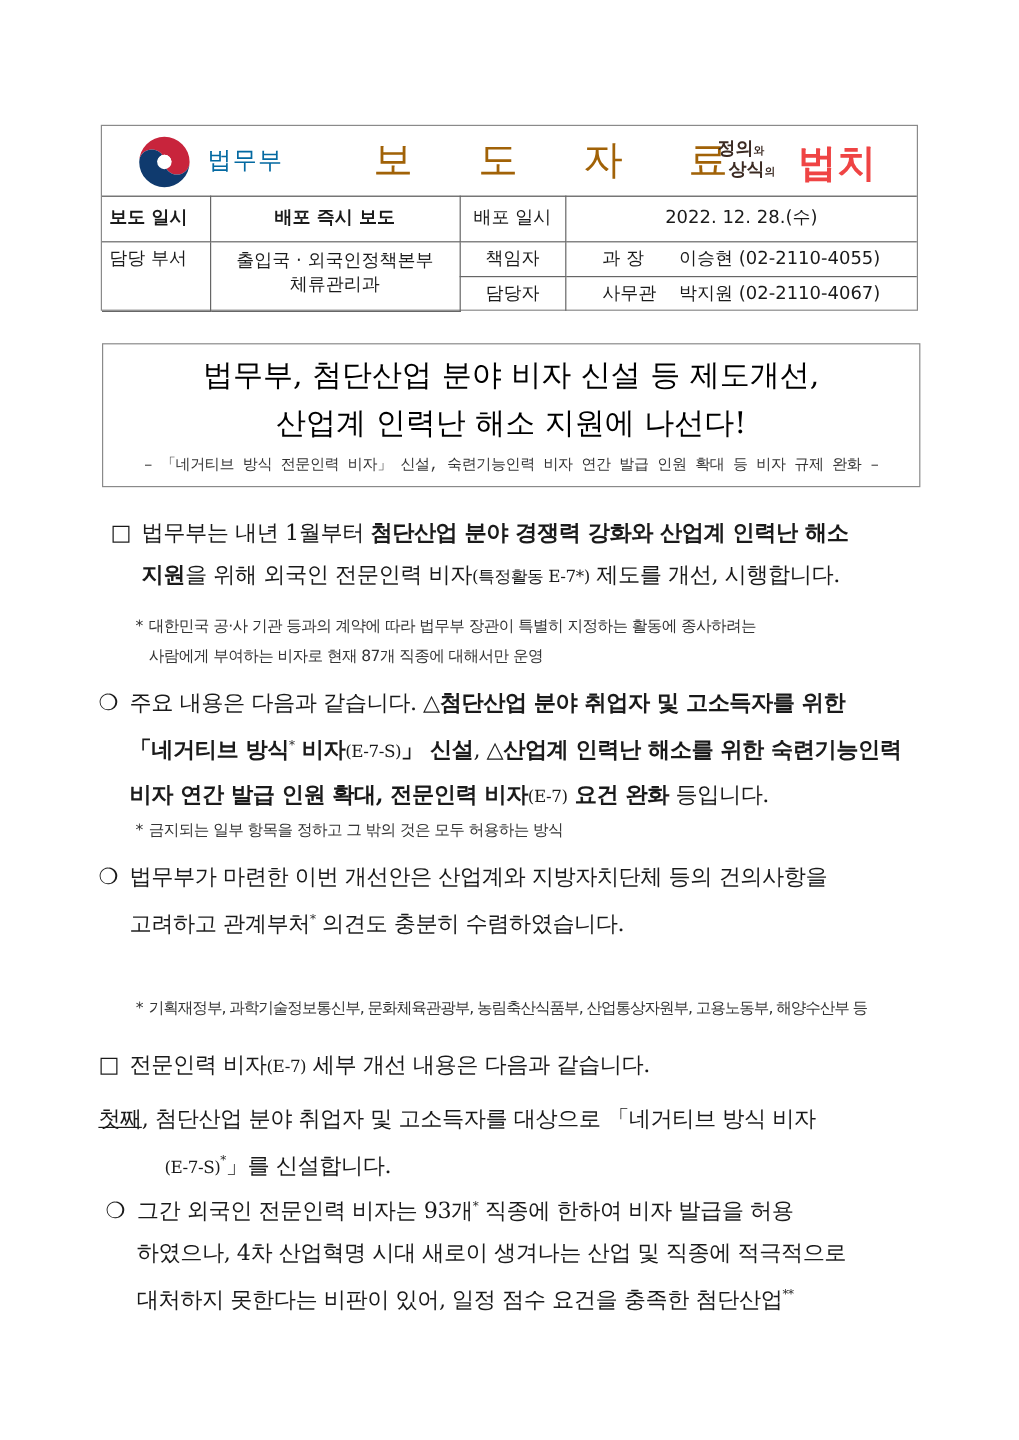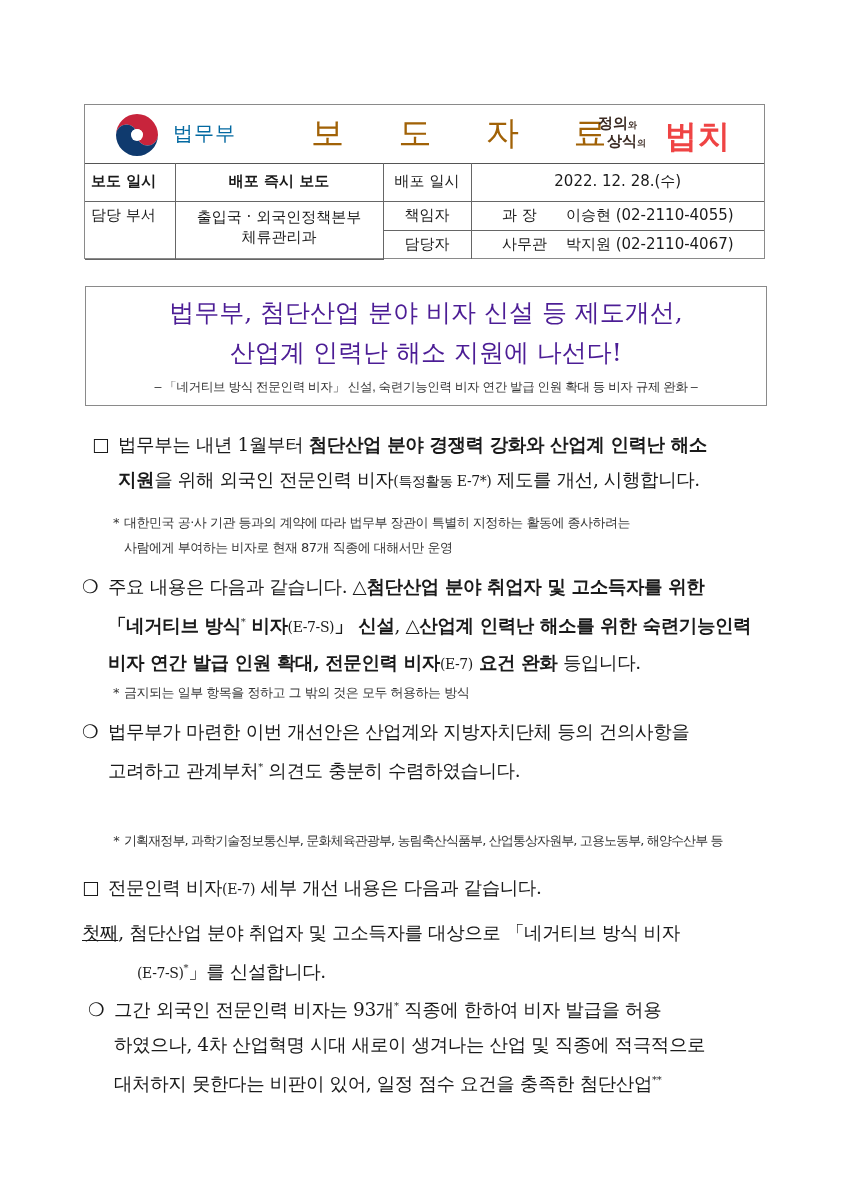--- a/index.html
+++ b/index.html
@@ -29,23 +29,23 @@
   table.info tr:first-child td { border-top: none; }
   table.info td:first-child { border-left: none; }
   table.info td:last-child { border-right: none; }
   table.info tr:last-child td { border-bottom: none; }
   .dept { line-height: 20px; }
   .rank { display: inline-block; width: 64px; text-align: left; }
   .pers { display: inline-block; }
 
   
   .title-box { left: 85px; top: 286px; width: 682px; height: 120px; border: 1.5px solid #8a8a8a; box-sizing: border-box; text-align: center; }
-  .title-line { font-family: "DejaVu Serif", serif; font-size: 25px; color: #4c1d95; line-height: 40px; }
+  .title-line { font-family: "DejaVu Serif", serif; font-size: 25px; color: #000000; line-height: 40px; }
   .title-line.l1 { margin-top: 6px; }
-  .subtitle { font-family: Liberation Sans, sans-serif; font-size: 12.5px; color: #333; margin-top: 6px; letter-spacing: -0.3px; }
+  .subtitle { font-family: Liberation Mono, monospace; font-size: 12.5px; color: #333; margin-top: 6px; letter-spacing: -0.3px; }
 
   
   .para { left: 82px; width: 690px; font-family: "DejaVu Serif", serif; font-size: 18.5px; line-height: 35px; color: #1a1a1a; letter-spacing: -0.4px; }
   .para .marker { display: inline-block; width: 26px; }
   .para .indent { padding-left: 26px; }
   .para b { font-weight: bold; }
   .para small { font-size: 14px; }
   .note { font-family: "DejaVu Sans", sans-serif; font-size: 13px; color: #333; line-height: 25px; letter-spacing: -0.5px; }
   .note .star { display: inline-block; width: 16px; text-align: center; }
   .underline { text-decoration: underline; }

